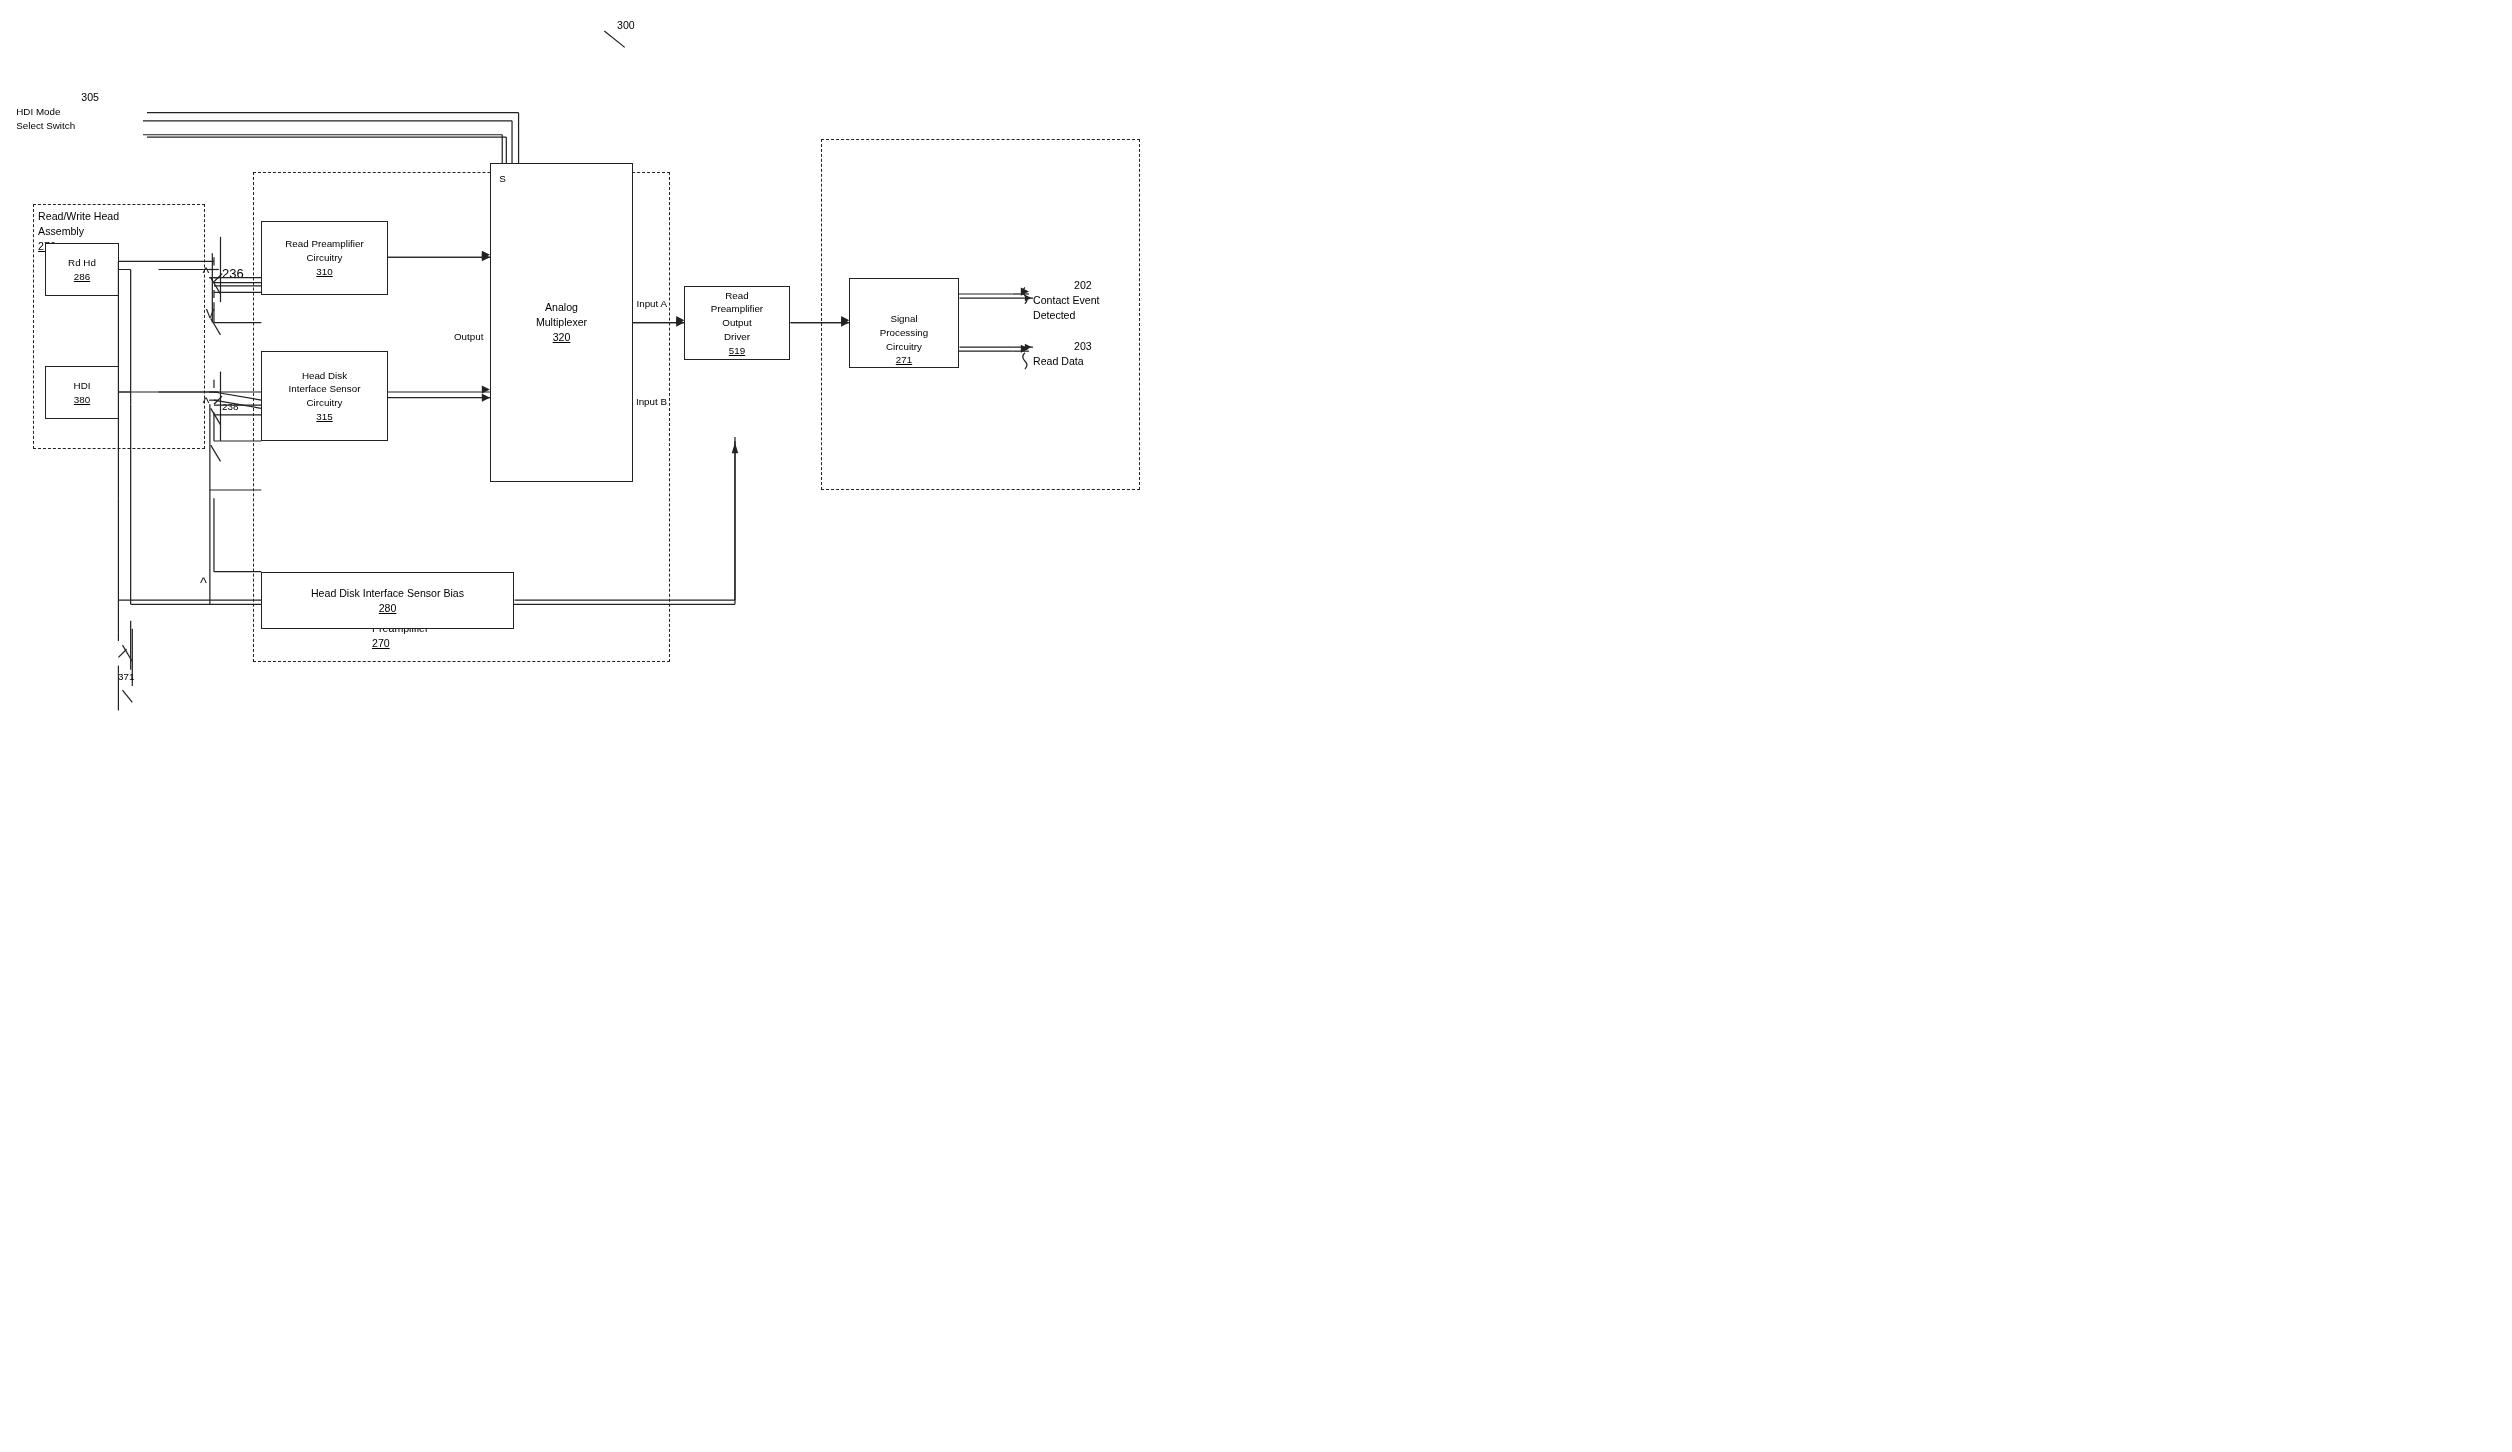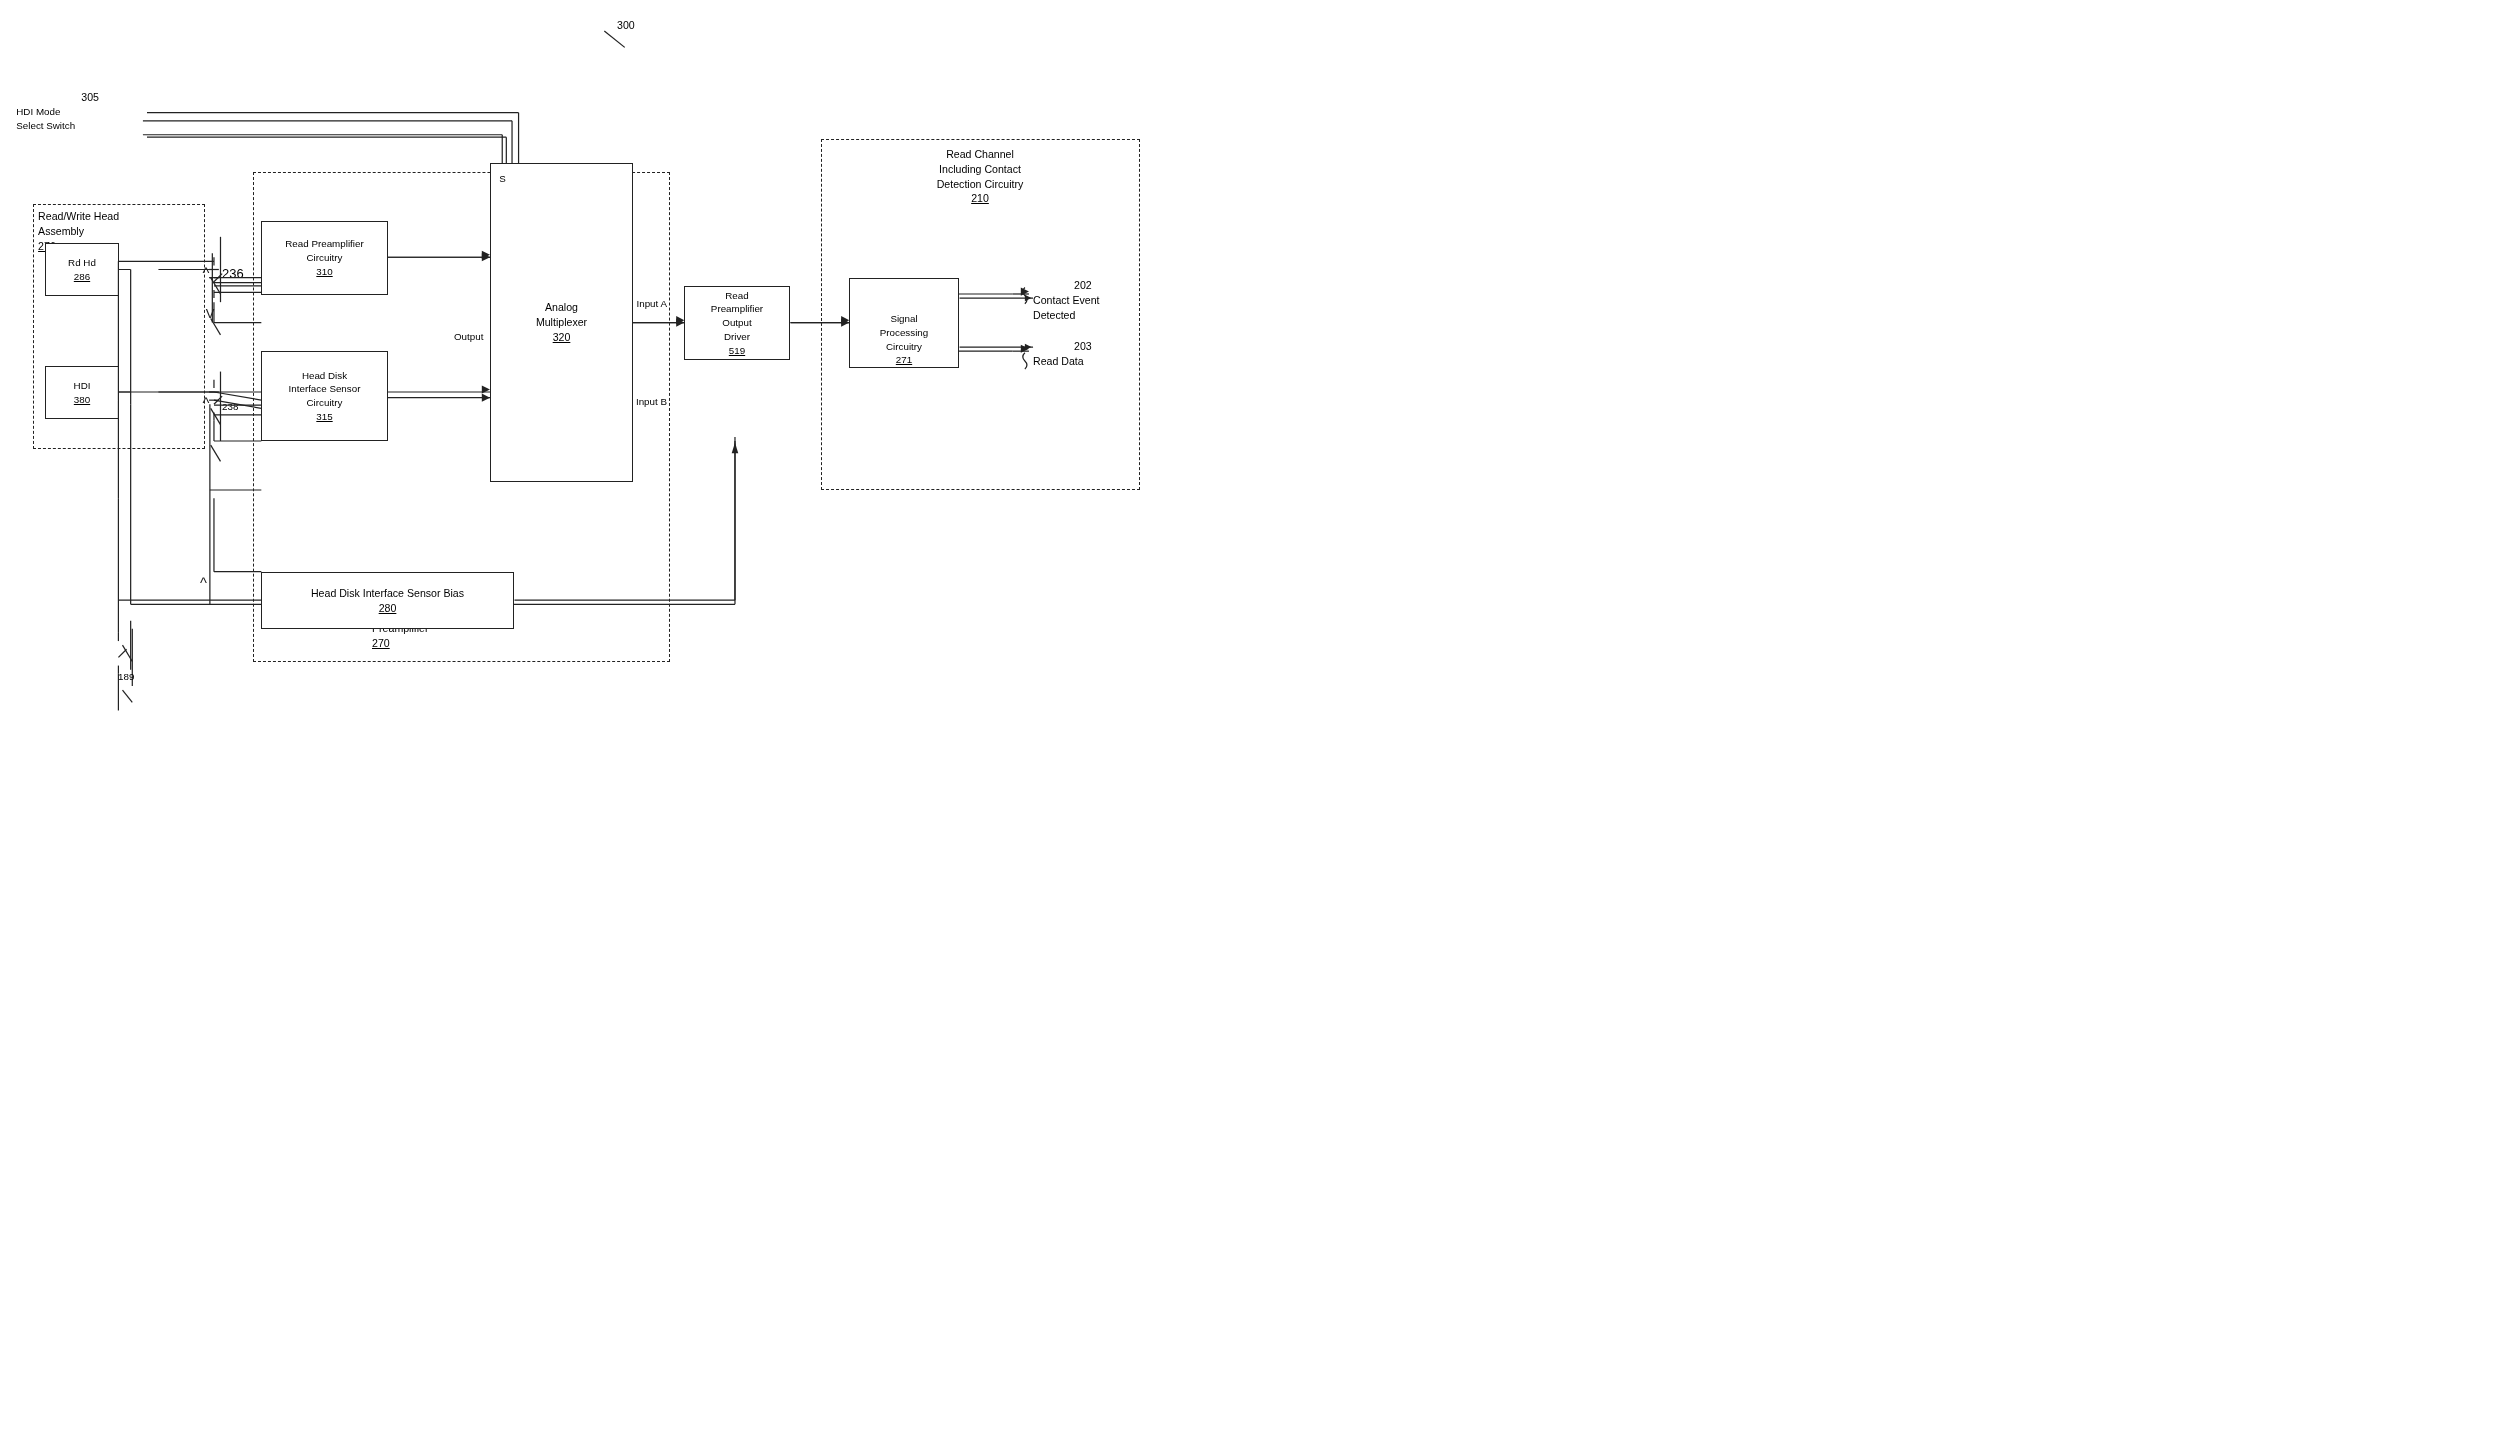--- a/index.html
+++ b/index.html
@@ -186,23 +186,20 @@
     <span class="underline">320</span>
   </div>
 
   <div class="block" style="left:684px; top:286px; width:106px; height:74px; font-size:9.8px;">
     <span>Read<br>Preamplifier<br>Output<br>Driver</span>
     <span class="underline">519</span>
   </div>
 
   <div class="dashed-box" style="left:821px; top:139px; width:319px; height:351px;">
   </div>
-  <div class="label" style="left:833px; top:147px; width:294px; text-align:center;">
-    Read Channel<br>Including Contact<br>Detection Circuitry<br><span class="underline">210</span>
-  </div>
 
   <div class="block" style="left:849px; top:278px; width:110px; height:90px; font-size:9.8px;justify-content:flex-end;">
     <span>Signal<br>Processing<br>Circuitry</span>
     <span class="underline">271</span>
   </div>
 
   <div class="block" style="left:261px; top:572px; width:253px; height:57px; font-size:10.6px;">
     <span>Head Disk Interface Sensor Bias</span>
     <span class="underline">280</span>
   </div>
@@ -212,21 +209,21 @@
     <span>Contact Event<br>Detected</span>
   </div>
 
   <div class="label" style="left:1033px; top:339px; width:123px;">
     <span style="display:block; margin-left:41px;">203</span>
     <span>Read Data</span>
   </div>
 
   <div class="label" style="left:222px; top:265px; font-size:13px;">236</div>
   <div class="label" style="left:222px; top:400px; font-size:9.8px;">238</div>
-  <div class="label" style="left:118px; top:670px; font-size:9.8px;">189</div>
+  <div class="label" style="left:118px; top:670px; font-size:9.8px;">371</div>
 
   <svg style="position:absolute;top:0;left:0;width:1256px;height:726px;pointer-events:none;" viewBox="0 0 1538 889" width="1256" height="726">
 
     <line x1="262" y1="315" x2="262" y2="325" stroke="#222" stroke-width="1.5"></line>
     <line x1="262" y1="345" x2="272" y2="335" stroke="#222" stroke-width="1.5"></line>
     <line x1="262" y1="355" x2="262" y2="365" stroke="#222" stroke-width="1.5"></line>
 
     <line x1="256" y1="330" x2="268" y2="330" stroke="#222" stroke-width="1.5"></line>
     <line x1="256" y1="340" x2="268" y2="340" stroke="#222" stroke-width="1.5"></line>
 

